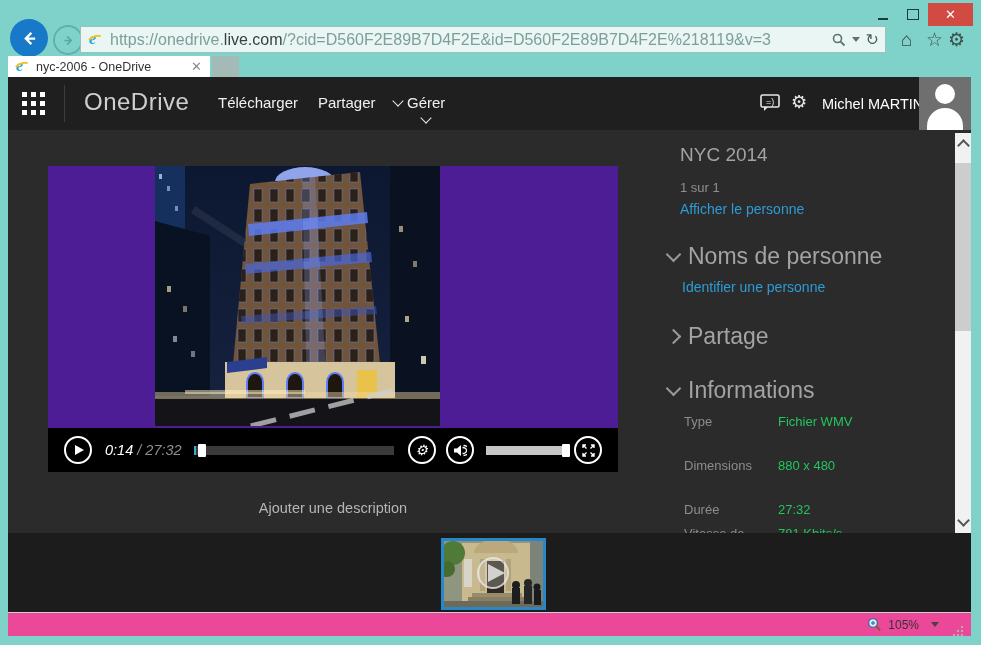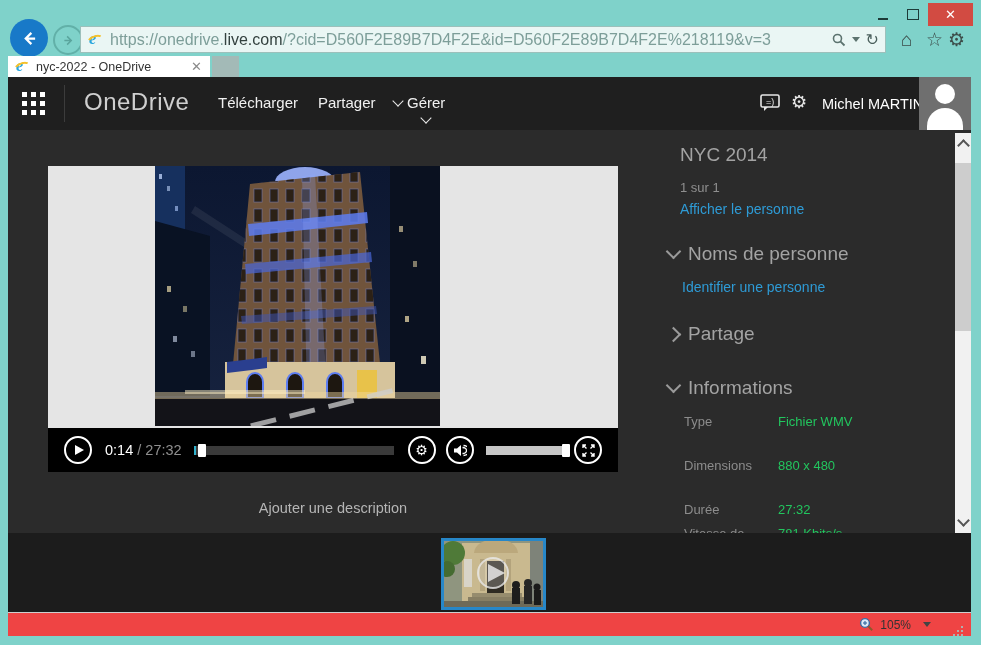--- a/index.html
+++ b/index.html
@@ -66,21 +66,21 @@
   #feedback-ico{position:absolute;left:752px;top:17px;}
   #hdr-gear{position:absolute;left:783px;top:14px;font-size:18px;color:#e6e6e6;}
   #user-name{position:absolute;left:814px;top:19px;font-size:14.5px;color:#fff;}
   #avatar{position:absolute;right:0;top:0;width:52px;height:53px;background:#6f6f6f;overflow:hidden;}
   #avatar .head{position:absolute;left:16px;top:7px;width:20px;height:20px;border-radius:50%;background:#fff;}
   #avatar .body{position:absolute;left:8px;top:31px;width:36px;height:24px;border-radius:18px 18px 0 0;background:#fff;}
 
   #content{left:8px;top:130px;width:963px;height:403px;background:#2b2b2b;overflow:hidden;}
 
   
-  #player{position:absolute;left:40px;top:36px;width:570px;height:306px;background:#e5e5e5;}
+  #player{position:absolute;left:40px;top:36px;width:570px;height:306px;background:#4c1d95;font-style:italic;}
   #video-frame{position:absolute;left:107px;top:0;width:285px;height:260px;}
   #controls{position:absolute;left:0;bottom:0;width:570px;height:44px;display:flex;align-items:center;
             padding:0 16px;box-sizing:border-box;background:#000;}
   .ctl-circle{width:28px;height:28px;border-radius:50%;border:2px solid #fff;box-sizing:border-box;
               display:flex;align-items:center;justify-content:center;flex:0 0 auto;}
   #play-btn .tri{width:0;height:0;border-left:9px solid #fff;border-top:5.5px solid transparent;
                  border-bottom:5.5px solid transparent;margin-left:3px;}
   #time{margin-left:13px;font-size:14.5px;white-space:nowrap;}
   #time .cur{color:#fff;}
   #time .dur{color:#8f8f8f;}
@@ -96,21 +96,21 @@
 
   #description{position:absolute;left:40px;top:370px;width:570px;text-align:center;
                font-size:14.5px;color:#b5b5b5;}
 
   
   #panel{position:absolute;left:660px;top:0;width:290px;height:403px;}
   #panel-title{position:absolute;left:12px;top:14px;font-size:19px;font-weight:300;color:#a3a3a3;}
   #panel-count{position:absolute;left:12px;top:50px;font-size:13px;color:#8f8f8f;}
   .link{color:#2e9bd6;font-size:14px;}
   #folder-link{position:absolute;left:12px;top:71px;}
-  .section-hd{position:absolute;display:flex;align-items:center;gap:9px;font-size:19px;
+  .section-hd{position:absolute;display:flex;align-items:center;gap:9px;font-size:23px;
               font-weight:300;color:#a3a3a3;}
   #sec-people{left:0;top:113px;}
   #people-link{position:absolute;left:14px;top:149px;}
   #sec-share{left:0;top:193px;}
   #sec-info{left:0;top:247px;}
   .cv-dn{width:9px;height:9px;border-right:2px solid #9a9a9a;border-bottom:2px solid #9a9a9a;
          transform:rotate(45deg);margin-top:-5px;}
   .cv-rt{width:9px;height:9px;border-right:2px solid #9a9a9a;border-bottom:2px solid #9a9a9a;
          transform:rotate(-45deg);}
   .info-row{position:absolute;left:16px;width:260px;font-size:13px;}
@@ -123,22 +123,22 @@
   .sb-arrow{position:absolute;left:4px;width:7px;height:7px;}
   #sb-up{top:8px;border-left:2px solid #555;border-top:2px solid #555;transform:rotate(45deg);}
   #sb-dn{bottom:8px;border-right:2px solid #555;border-bottom:2px solid #555;transform:rotate(45deg);}
   #sb-thumb{position:absolute;left:0;top:30px;width:16px;height:168px;background:#cdcdcd;}
 
   
   #strip{left:8px;top:533px;width:963px;height:79px;background:#1c1c1c;}
   #thumb{position:absolute;left:433px;top:5px;width:99px;height:66px;border:3px solid #2787c8;background:#000;}
 
   
-  #statusbar{left:8px;top:612px;width:963px;height:24px;background:#ef4444;border-top:1px solid #cfcfcf;
-             box-sizing:border-box;display:flex;align-items:center;justify-content:flex-end;padding-right:40px;gap:6px;}
+  #statusbar{left:8px;top:612px;width:963px;height:24px;background:#ec4899;border-top:1px solid #cfcfcf;
+             box-sizing:border-box;display:flex;align-items:center;justify-content:flex-end;padding-right:32px;gap:6px;}
   #zoom-label{font-size:12px;color:#333;}
   #zoom-caret{width:0;height:0;border-left:4px solid transparent;border-right:4px solid transparent;
               border-top:5px solid #444;margin-left:6px;}
   #resize-grip{position:absolute;left:953px;top:626px;width:10px;height:10px;}
   #resize-grip i{position:absolute;width:2px;height:2px;background:#b0b0b0;}
 </style>
 </head>
 <body>
 
 <div class="win-btn" id="btn-min">
@@ -178,21 +178,21 @@
 
 <span class="chrome-ico" id="home-ico">⌂</span>
 <span class="chrome-ico" id="star-ico">☆</span>
 <span class="chrome-ico" id="tools-ico">⚙</span>
 
 <div class="abs" id="tab">
   <span class="favicon">
       <span class="e">e</span>
       <span class="ring"></span>
     </span>
-  <span class="t-title">nyc-2022 - OneDrive</span>
+  <span class="t-title">nyc-2006 - OneDrive</span>
   <span class="t-close">✕</span>
 </div>
 <div class="abs" id="newtab-stub"></div>
 
 <div class="abs" id="page-header">
   <div id="grid-icon">
     <span></span>
       <span></span>
       <span></span>
       <span></span>

